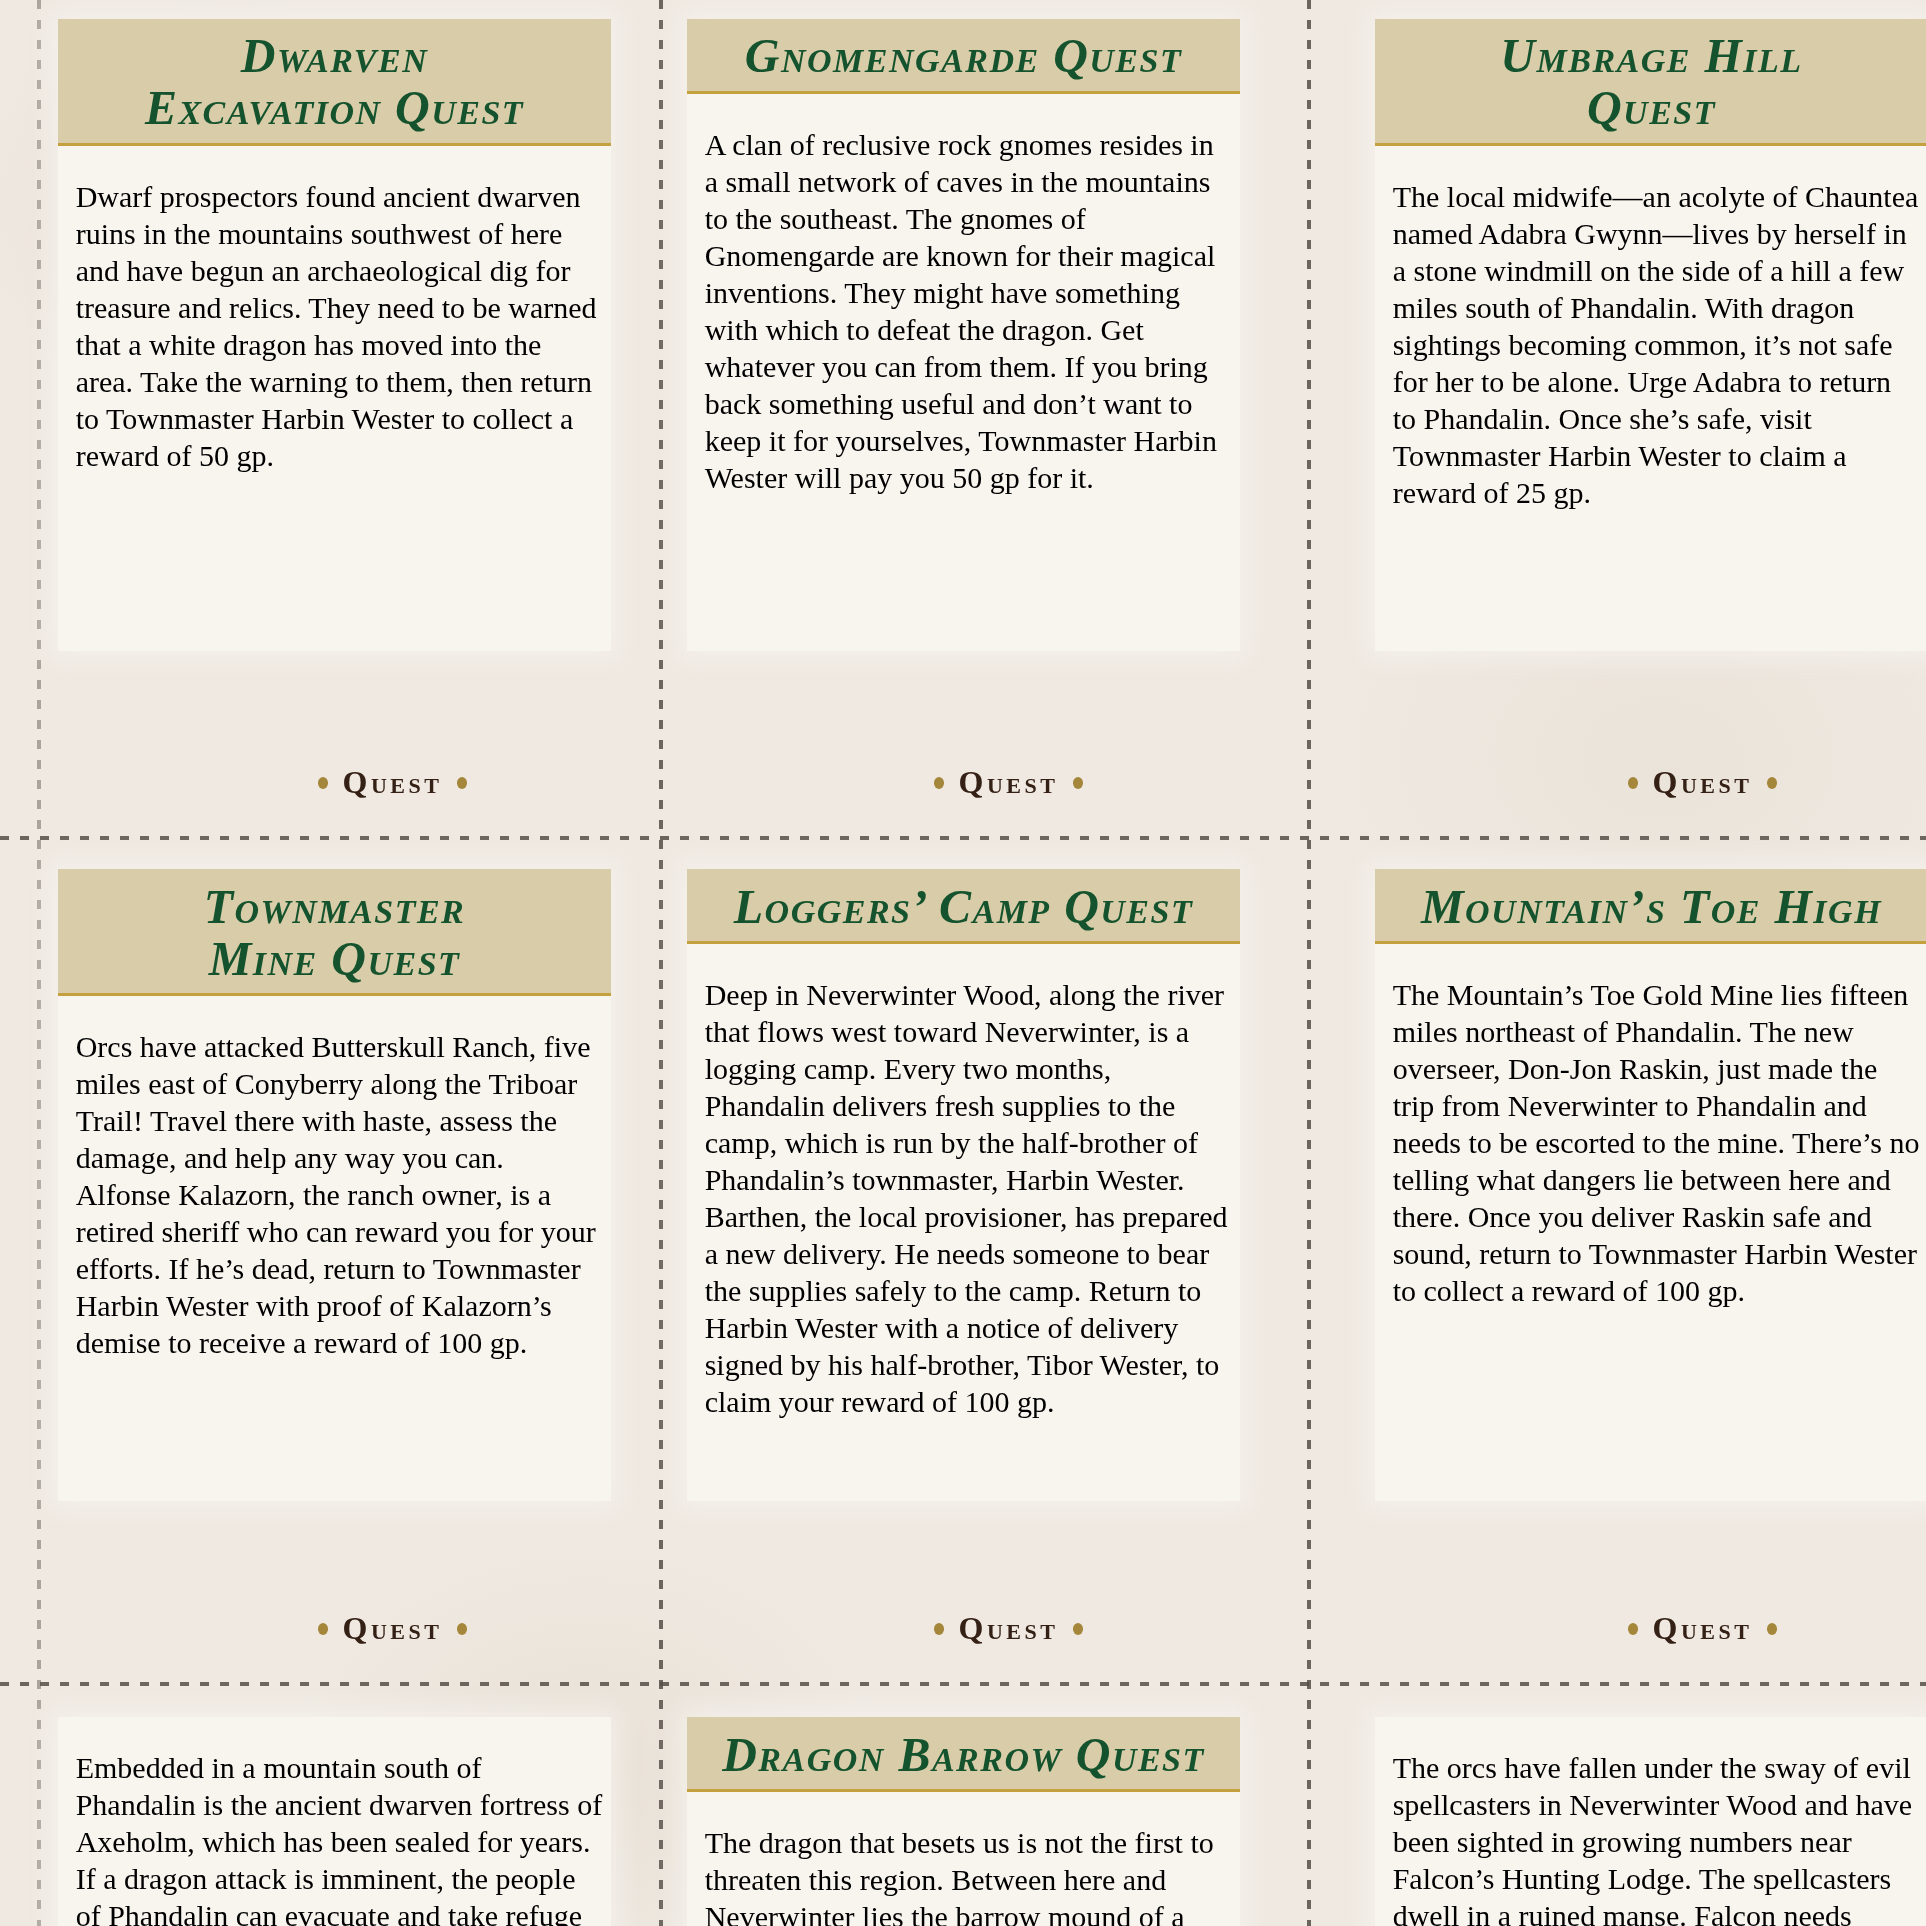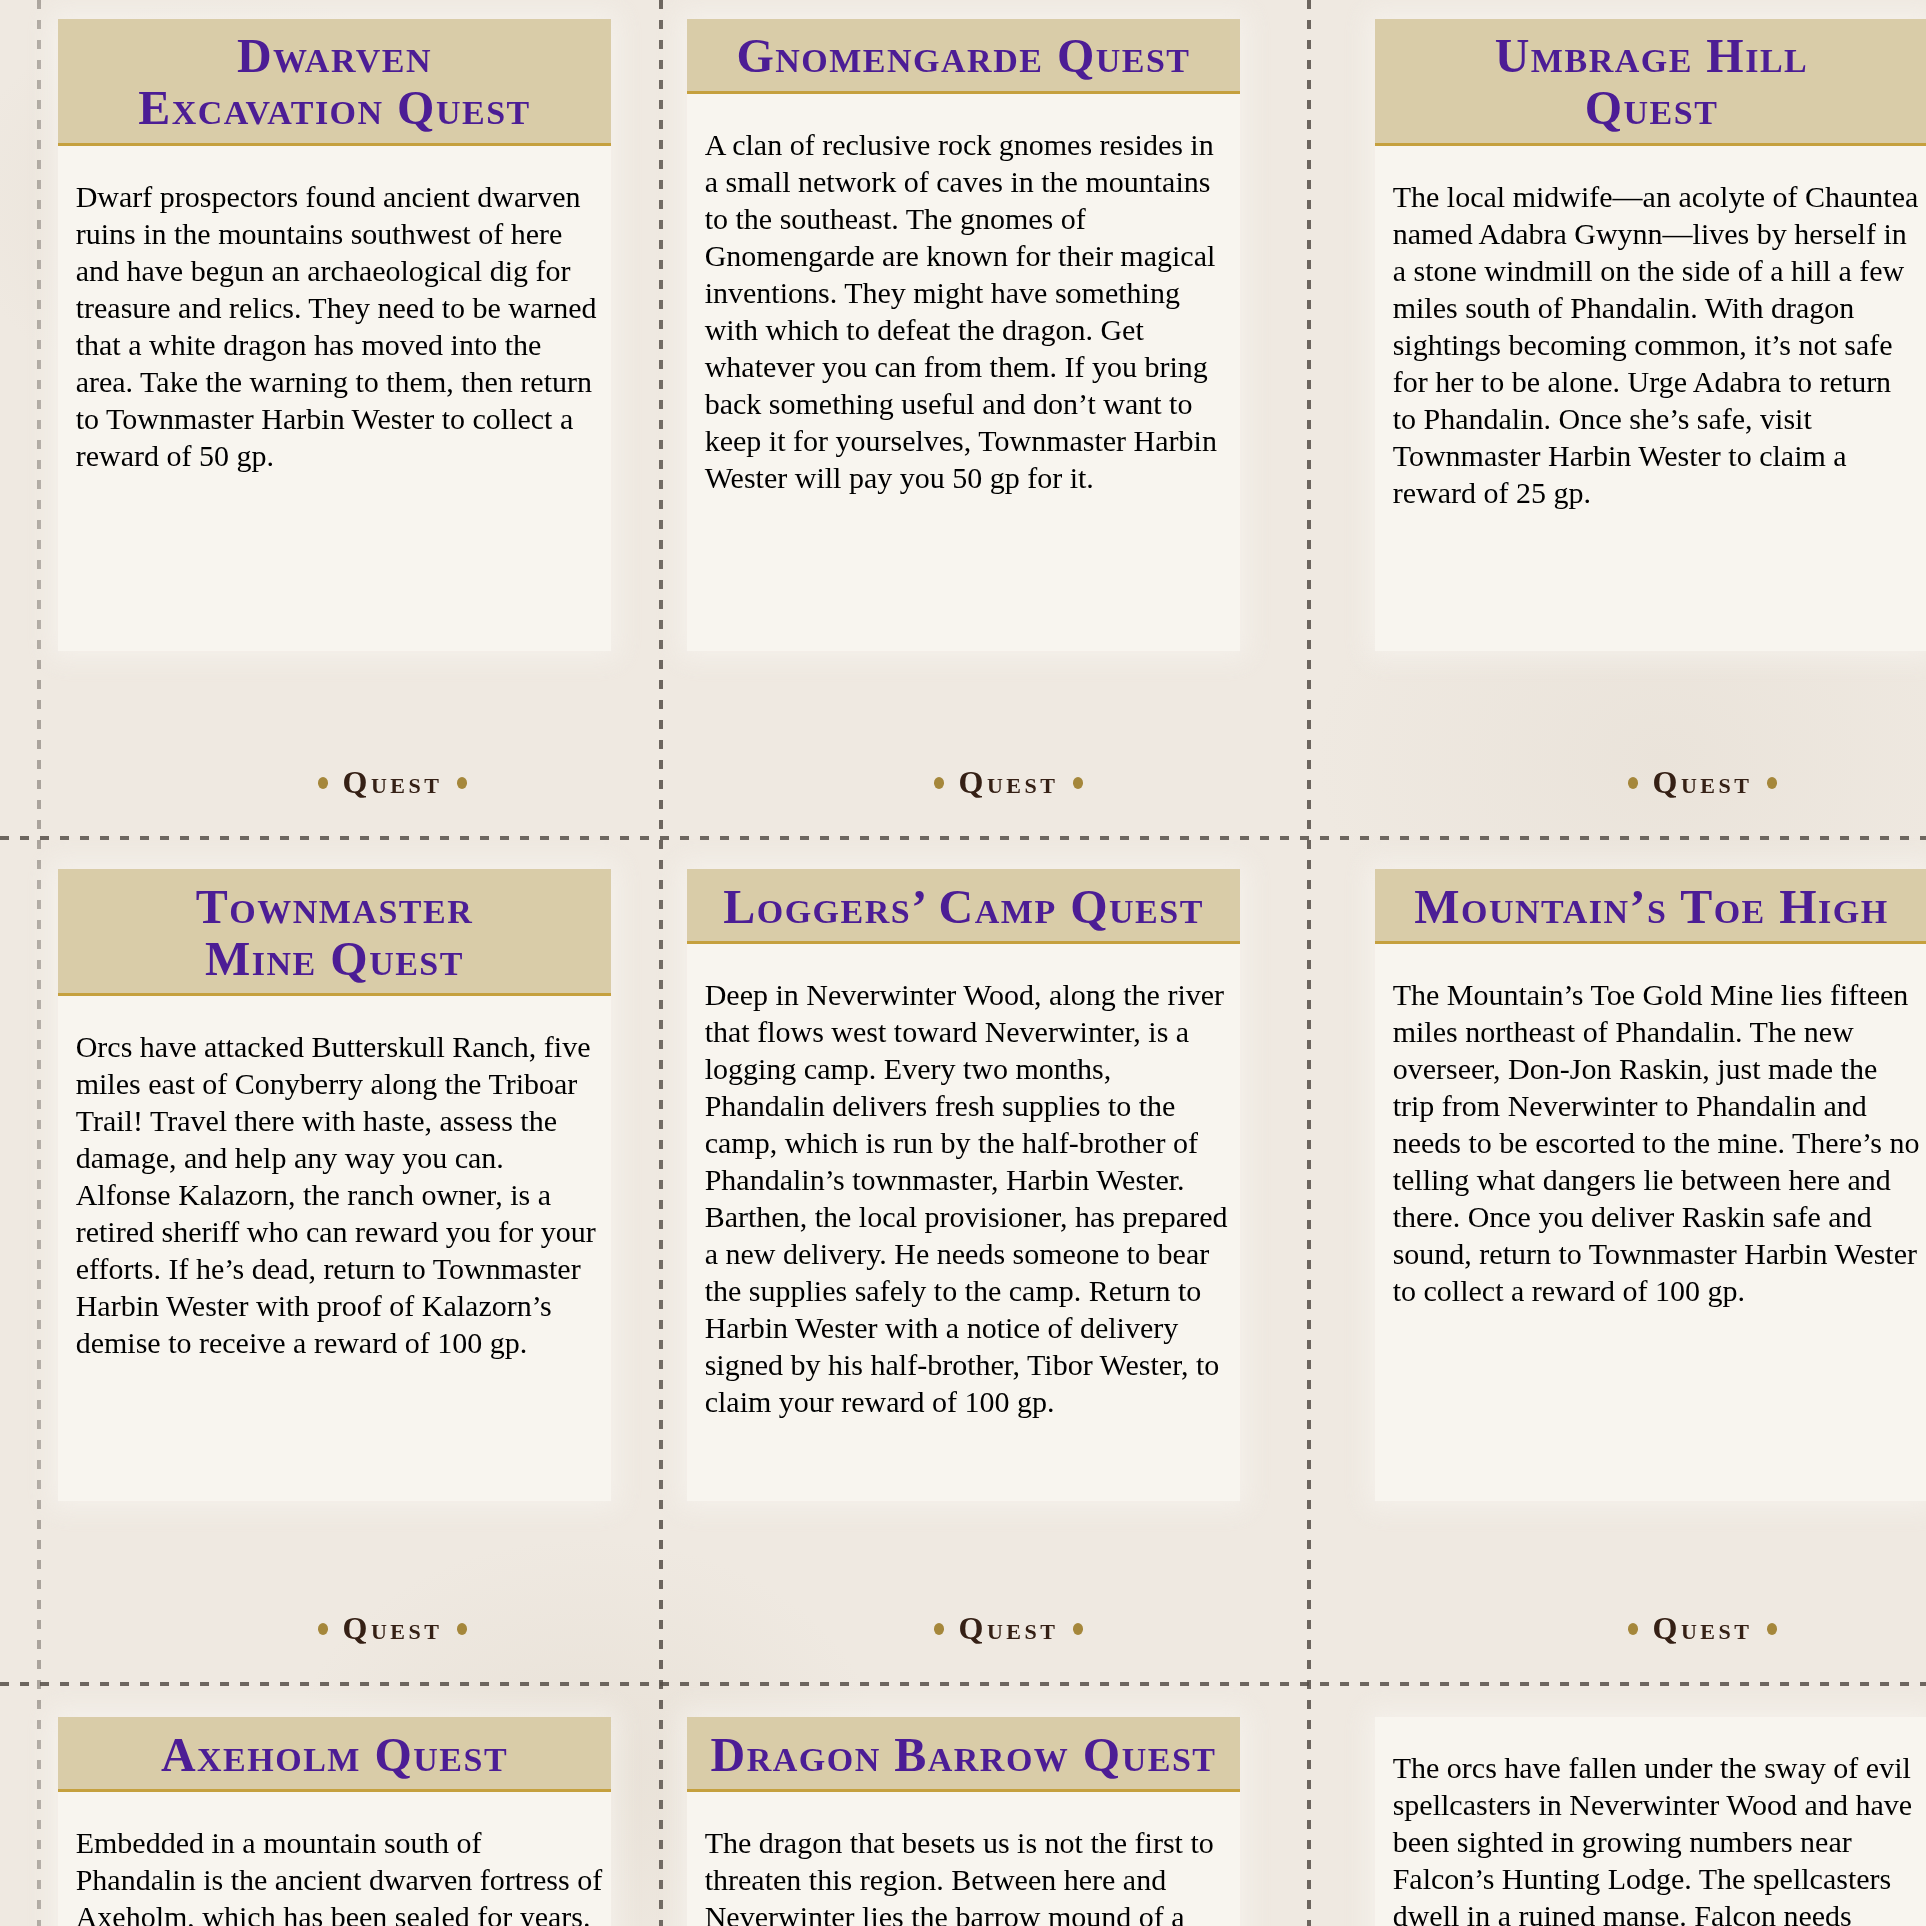--- a/index.html
+++ b/index.html
@@ -58,21 +58,22 @@
     border-bottom: 3.9px solid #c5a03e;
     text-align: center;
     padding: 11.6px 5.4px 8.5px 5.4px;
   }
   .title-line {
     font-variant: small-caps;
     font-weight: 600;
     font-size: 48px;
     line-height: 52px;
     letter-spacing: 1.5px;
-    color: #4c1d95;
+    color: #14532d;
+    font-style: italic;
   }
   .body {
     padding: 32px 8.5px 0 17.7px;
     font-size: 30px;
     line-height: 37px;
     color: #000000;
     text-align: left;
   }
   .footer {
     position: absolute;
@@ -216,25 +217,20 @@
     <div class="body"><span>The Mountain’s Toe Gold Mine lies fifteen miles northeast of Phandalin. The new overseer, Don-Jon Raskin, just made the trip from Neverwinter to Phandalin and needs to be escorted to the mine. There’s no telling what dangers lie between here and there. Once you deliver Raskin safe and sound, return to Townmaster Harbin Wester to collect a reward of 100 gp.</span></div>
   </div>
   <div class="footer">
     <span class="dot"></span>
     <span class="label">Quest</span>
     <span class="dot"></span>
   </div>
 </div>
   <div class="cell row3 col1">
   <div class="card">
-    <div class="banner">
-      <div>
-            <div class="title-line">Axeholm Quest</div>
-          </div>
-    </div>
     <div class="body"><span>Embedded in a mountain south of Phandalin is the ancient dwarven fortress of Axeholm, which has been sealed for years. If a dragon attack is imminent, the people of Phandalin can evacuate and take refuge in Axeholm. To that end, someone needs to open the fortress and make it safe for habitation. Once you accomplish these tasks, return to Townmaster Wester to collect a reward of 250 gp.</span></div>
   </div>
 
 </div>
   <div class="cell row3 col2">
   <div class="card">
     <div class="banner">
       <div>
             <div class="title-line">Dragon Barrow Quest</div>
           </div>

